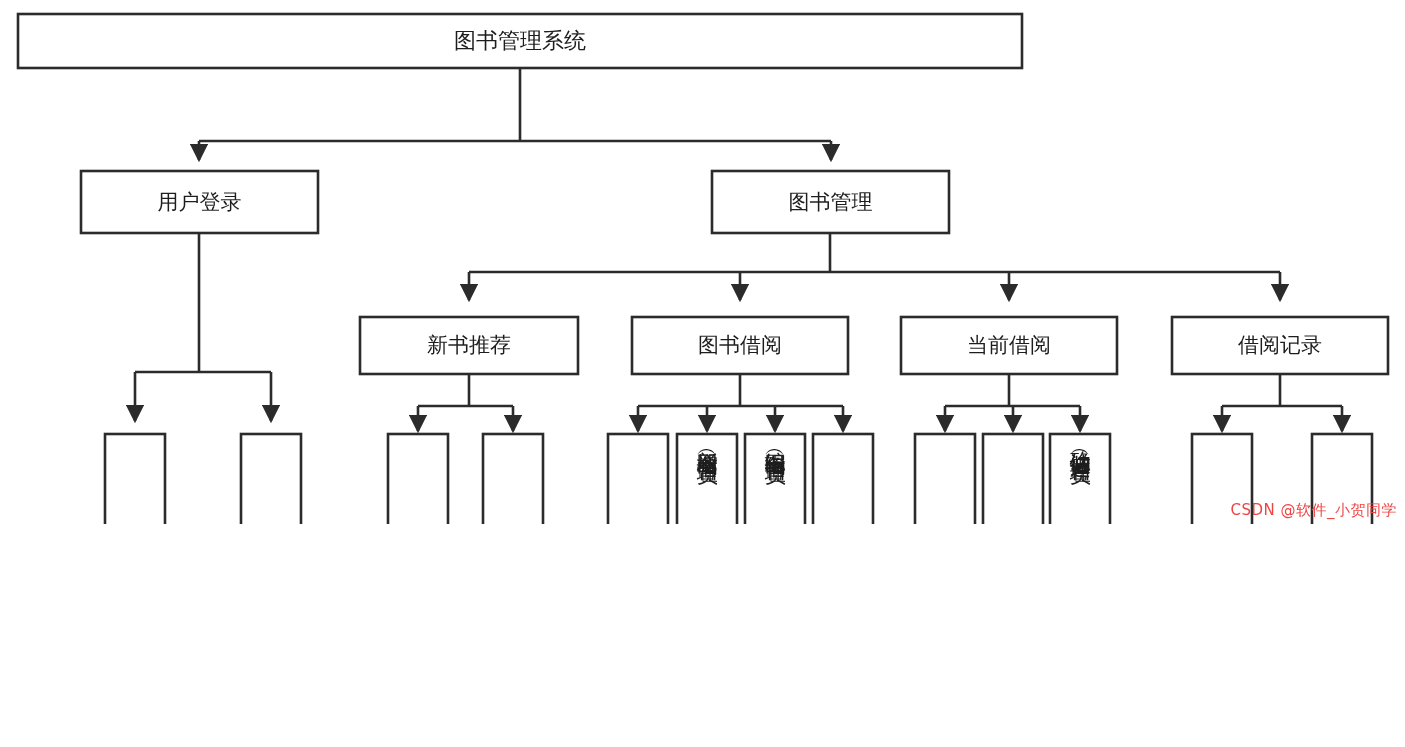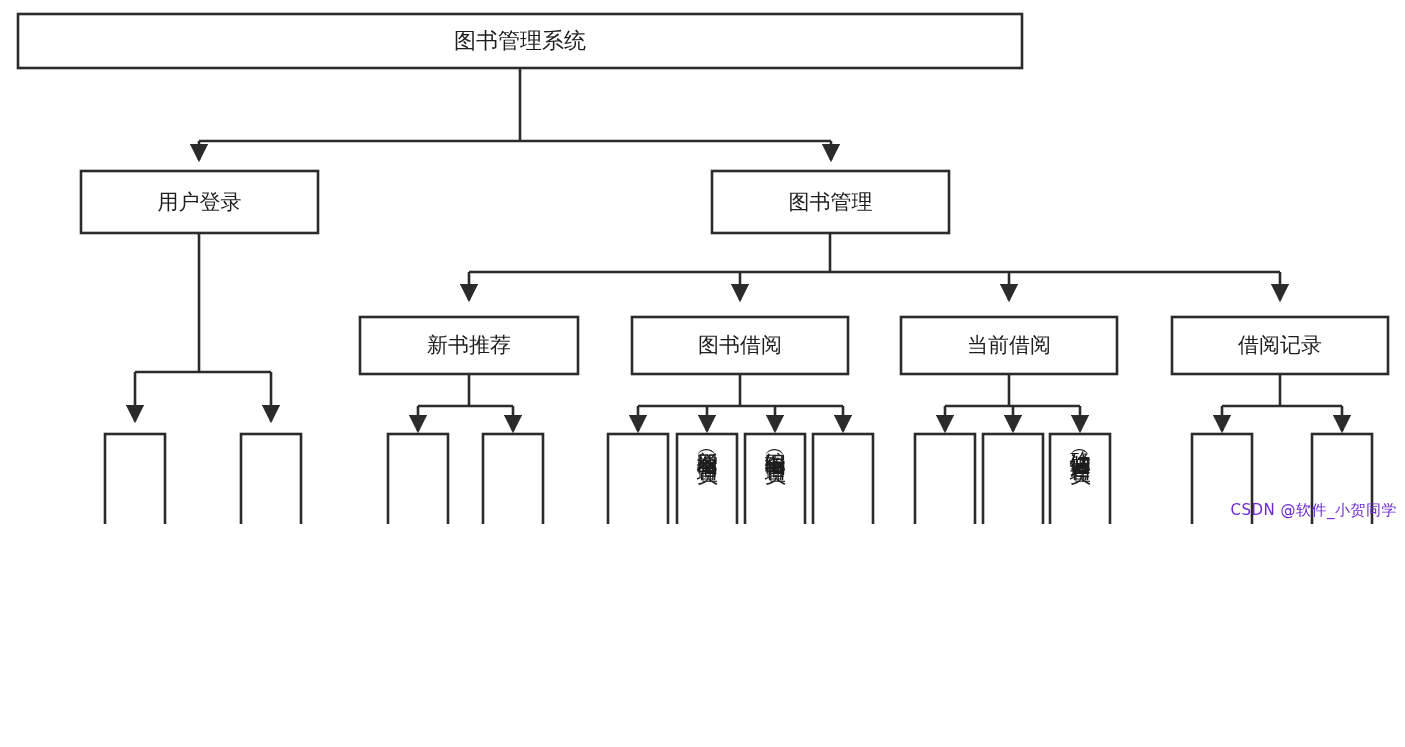--- a/index.html
+++ b/index.html
@@ -76,21 +76,21 @@
     letter-spacing: 2px;
     color: #1d1d1d;
     white-space: nowrap;
   }
   #watermark {
     position: absolute;
     right: 8px;
     bottom: 4px;
     font-family: "DejaVu Sans", "Liberation Sans", sans-serif;
     font-size: 15px;
-    color: #6d28d9;
+    color: #ef4444;
     letter-spacing: 0.5px;
     white-space: nowrap;
     margin-left: 29px;
   }
 </style>
 </head>
 <body>
 
 <div id="diagram-root">
 

